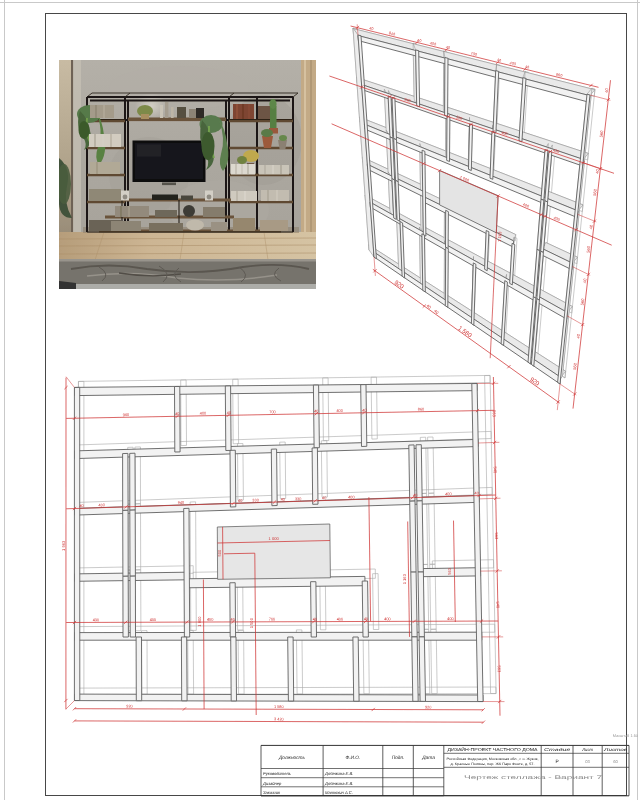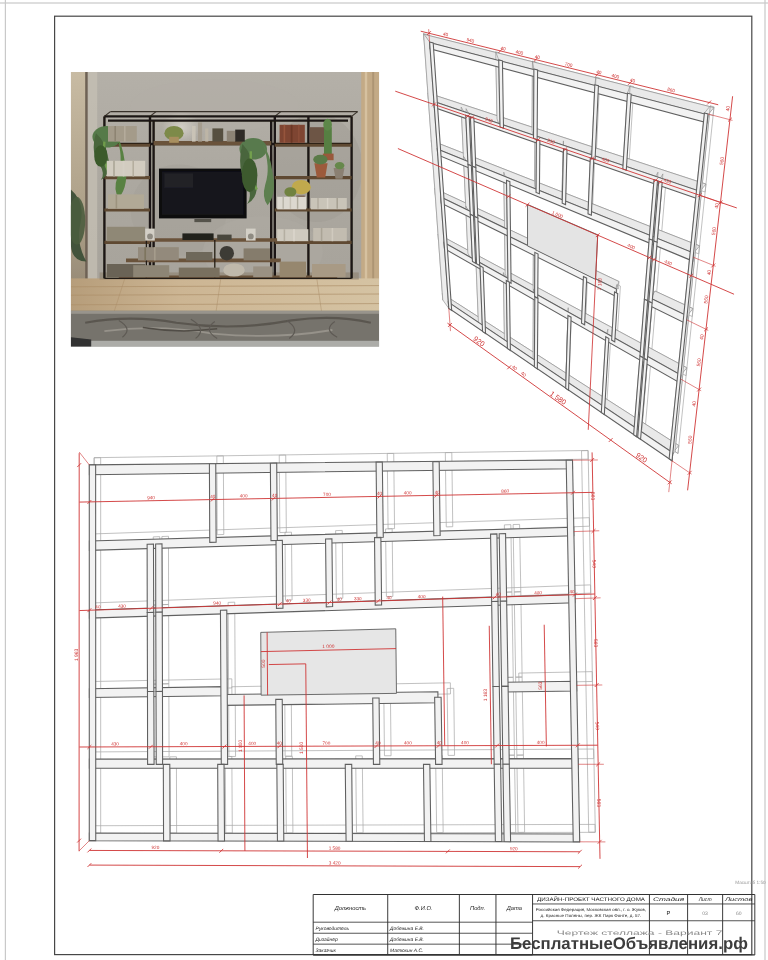--- a/index.html
+++ b/index.html
@@ -685,13 +685,12 @@
         <text x="557.1" y="751" font-size="4.2" font-style="italic" font-weight="normal" text-anchor="middle" fill="#222" textLength="26" lengthAdjust="spacingAndGlyphs">Стадия</text>
         <text x="587.6" y="751" font-size="4.2" font-style="italic" font-weight="normal" text-anchor="middle" fill="#222">Лист</text>
         <text x="615.6" y="751" font-size="4.2" font-style="italic" font-weight="normal" text-anchor="middle" fill="#222" textLength="23" lengthAdjust="spacingAndGlyphs">Листов</text>
         <text x="557.1" y="762.5" font-size="4.8" font-style="normal" font-weight="normal" text-anchor="middle" fill="#222">Р</text>
         <text x="587.6" y="762.5" font-size="4.2" font-style="normal" font-weight="normal" text-anchor="middle" fill="#888">03</text>
         <text x="615.6" y="762.5" font-size="4.2" font-style="normal" font-weight="normal" text-anchor="middle" fill="#888">60</text>
         <text x="638" y="737" font-size="3.9" font-style="normal" font-weight="normal" text-anchor="end" fill="#999">Масштаб 1:50</text>
 </g>
 </svg>
 
-<div style="position:absolute;left:425px;top:786px;font-size:14px;font-weight:bold;color:#3d3d3d;white-space:nowrap;transform:translateY(-50%);">БесплатныеОбъявления.рф</div>
 </div>
 </body></html>

